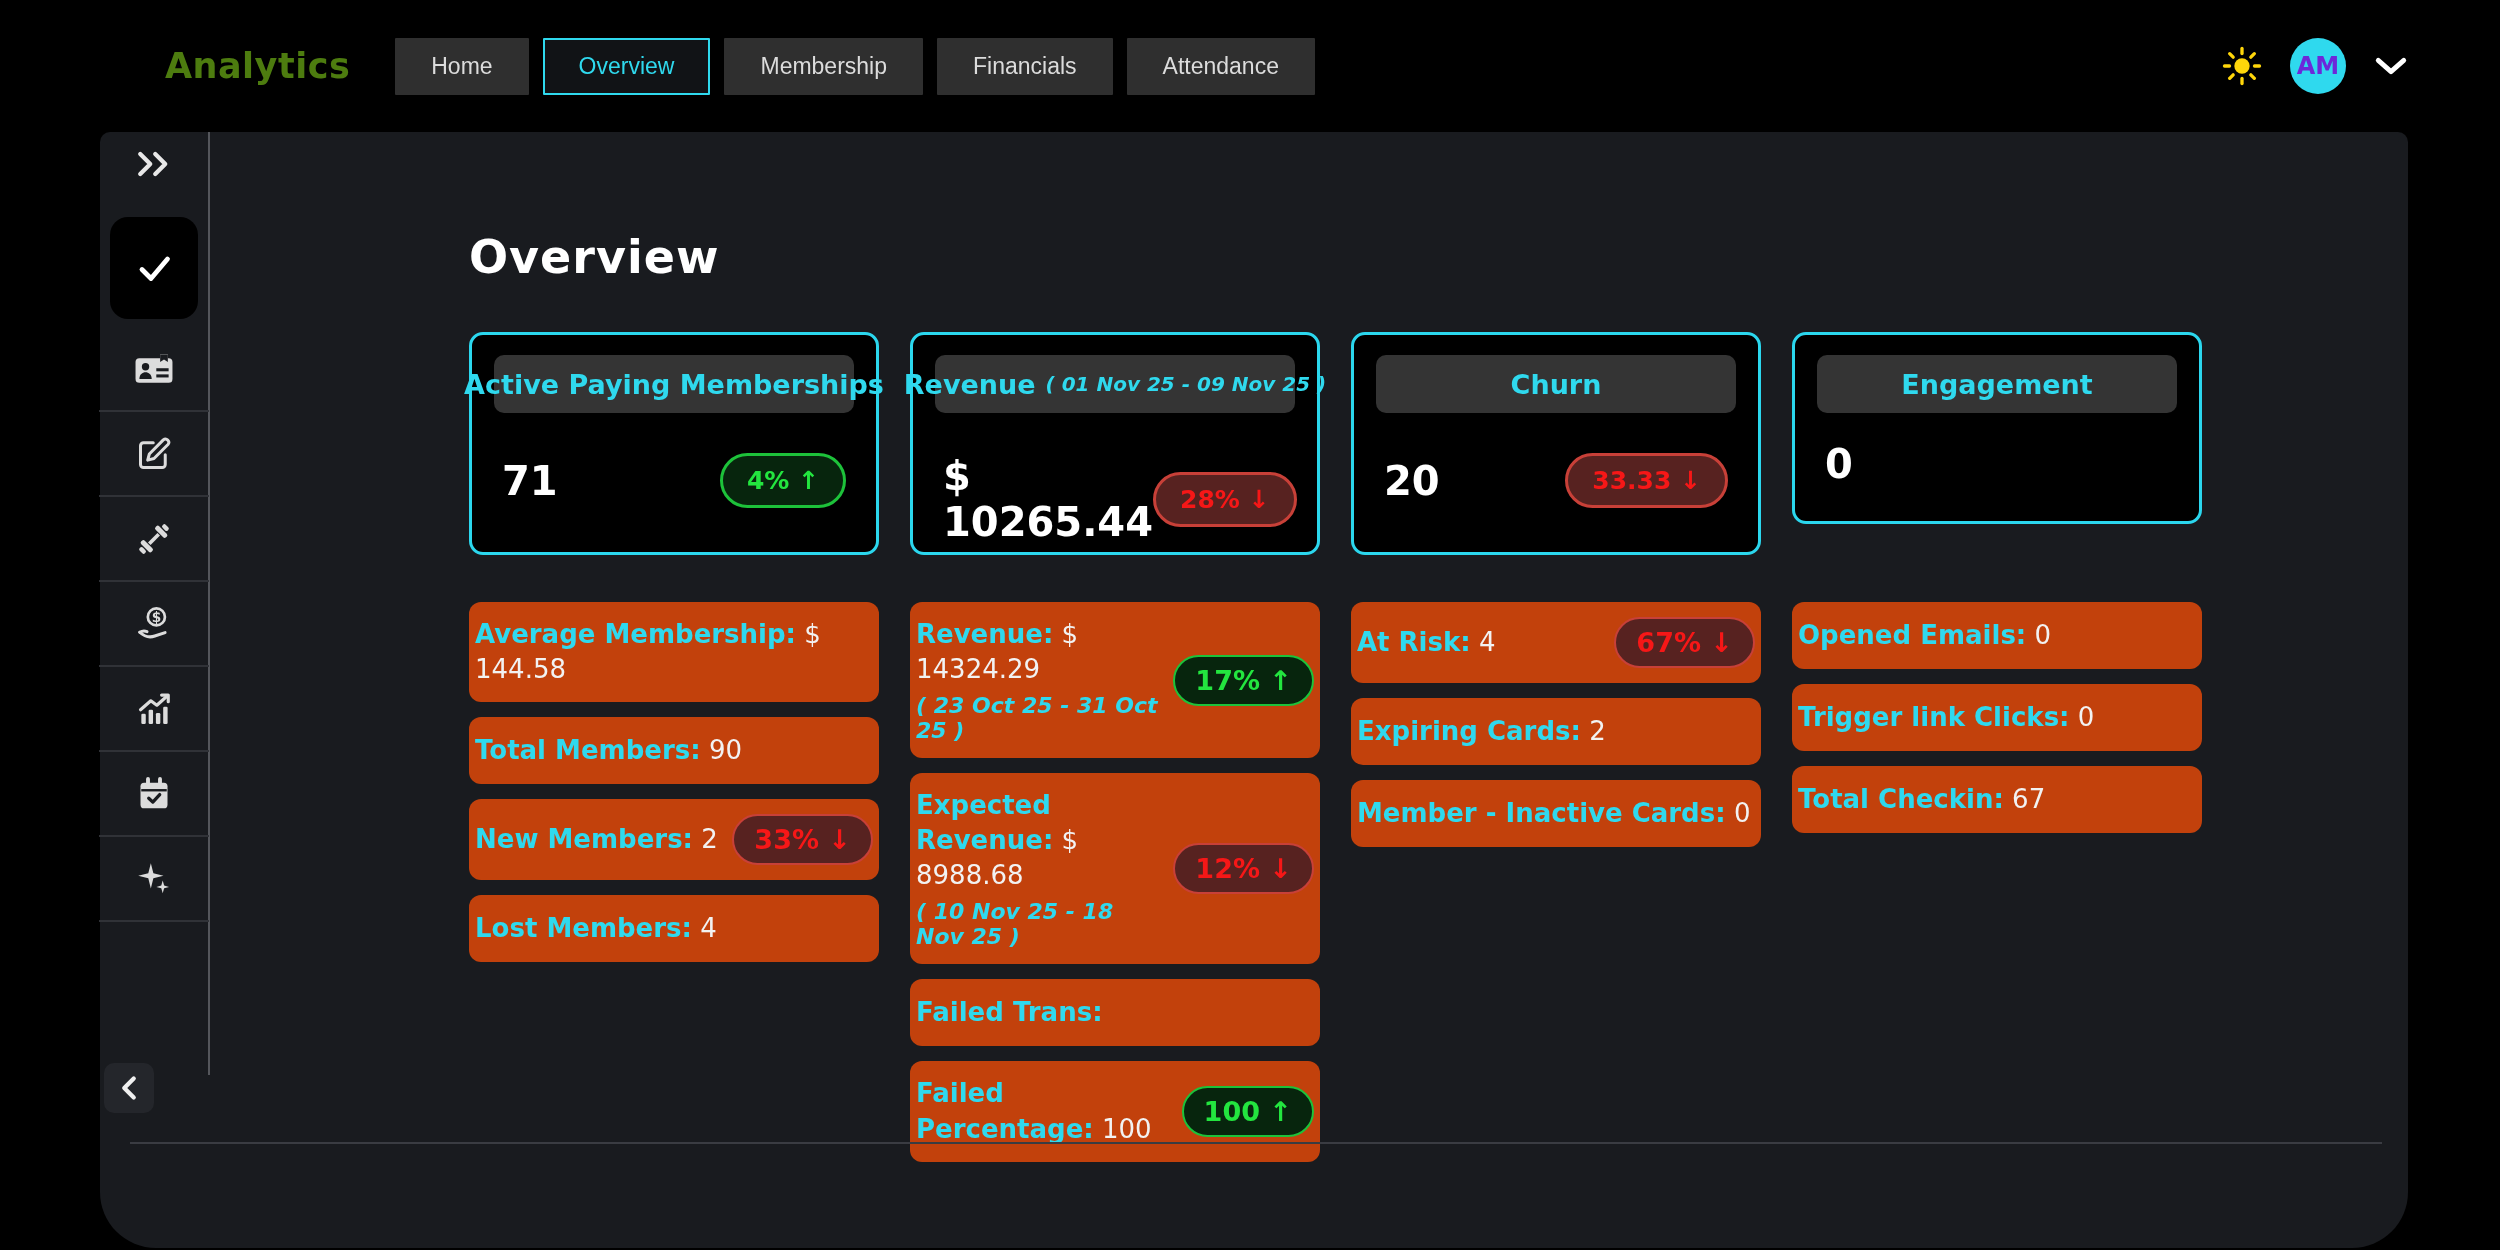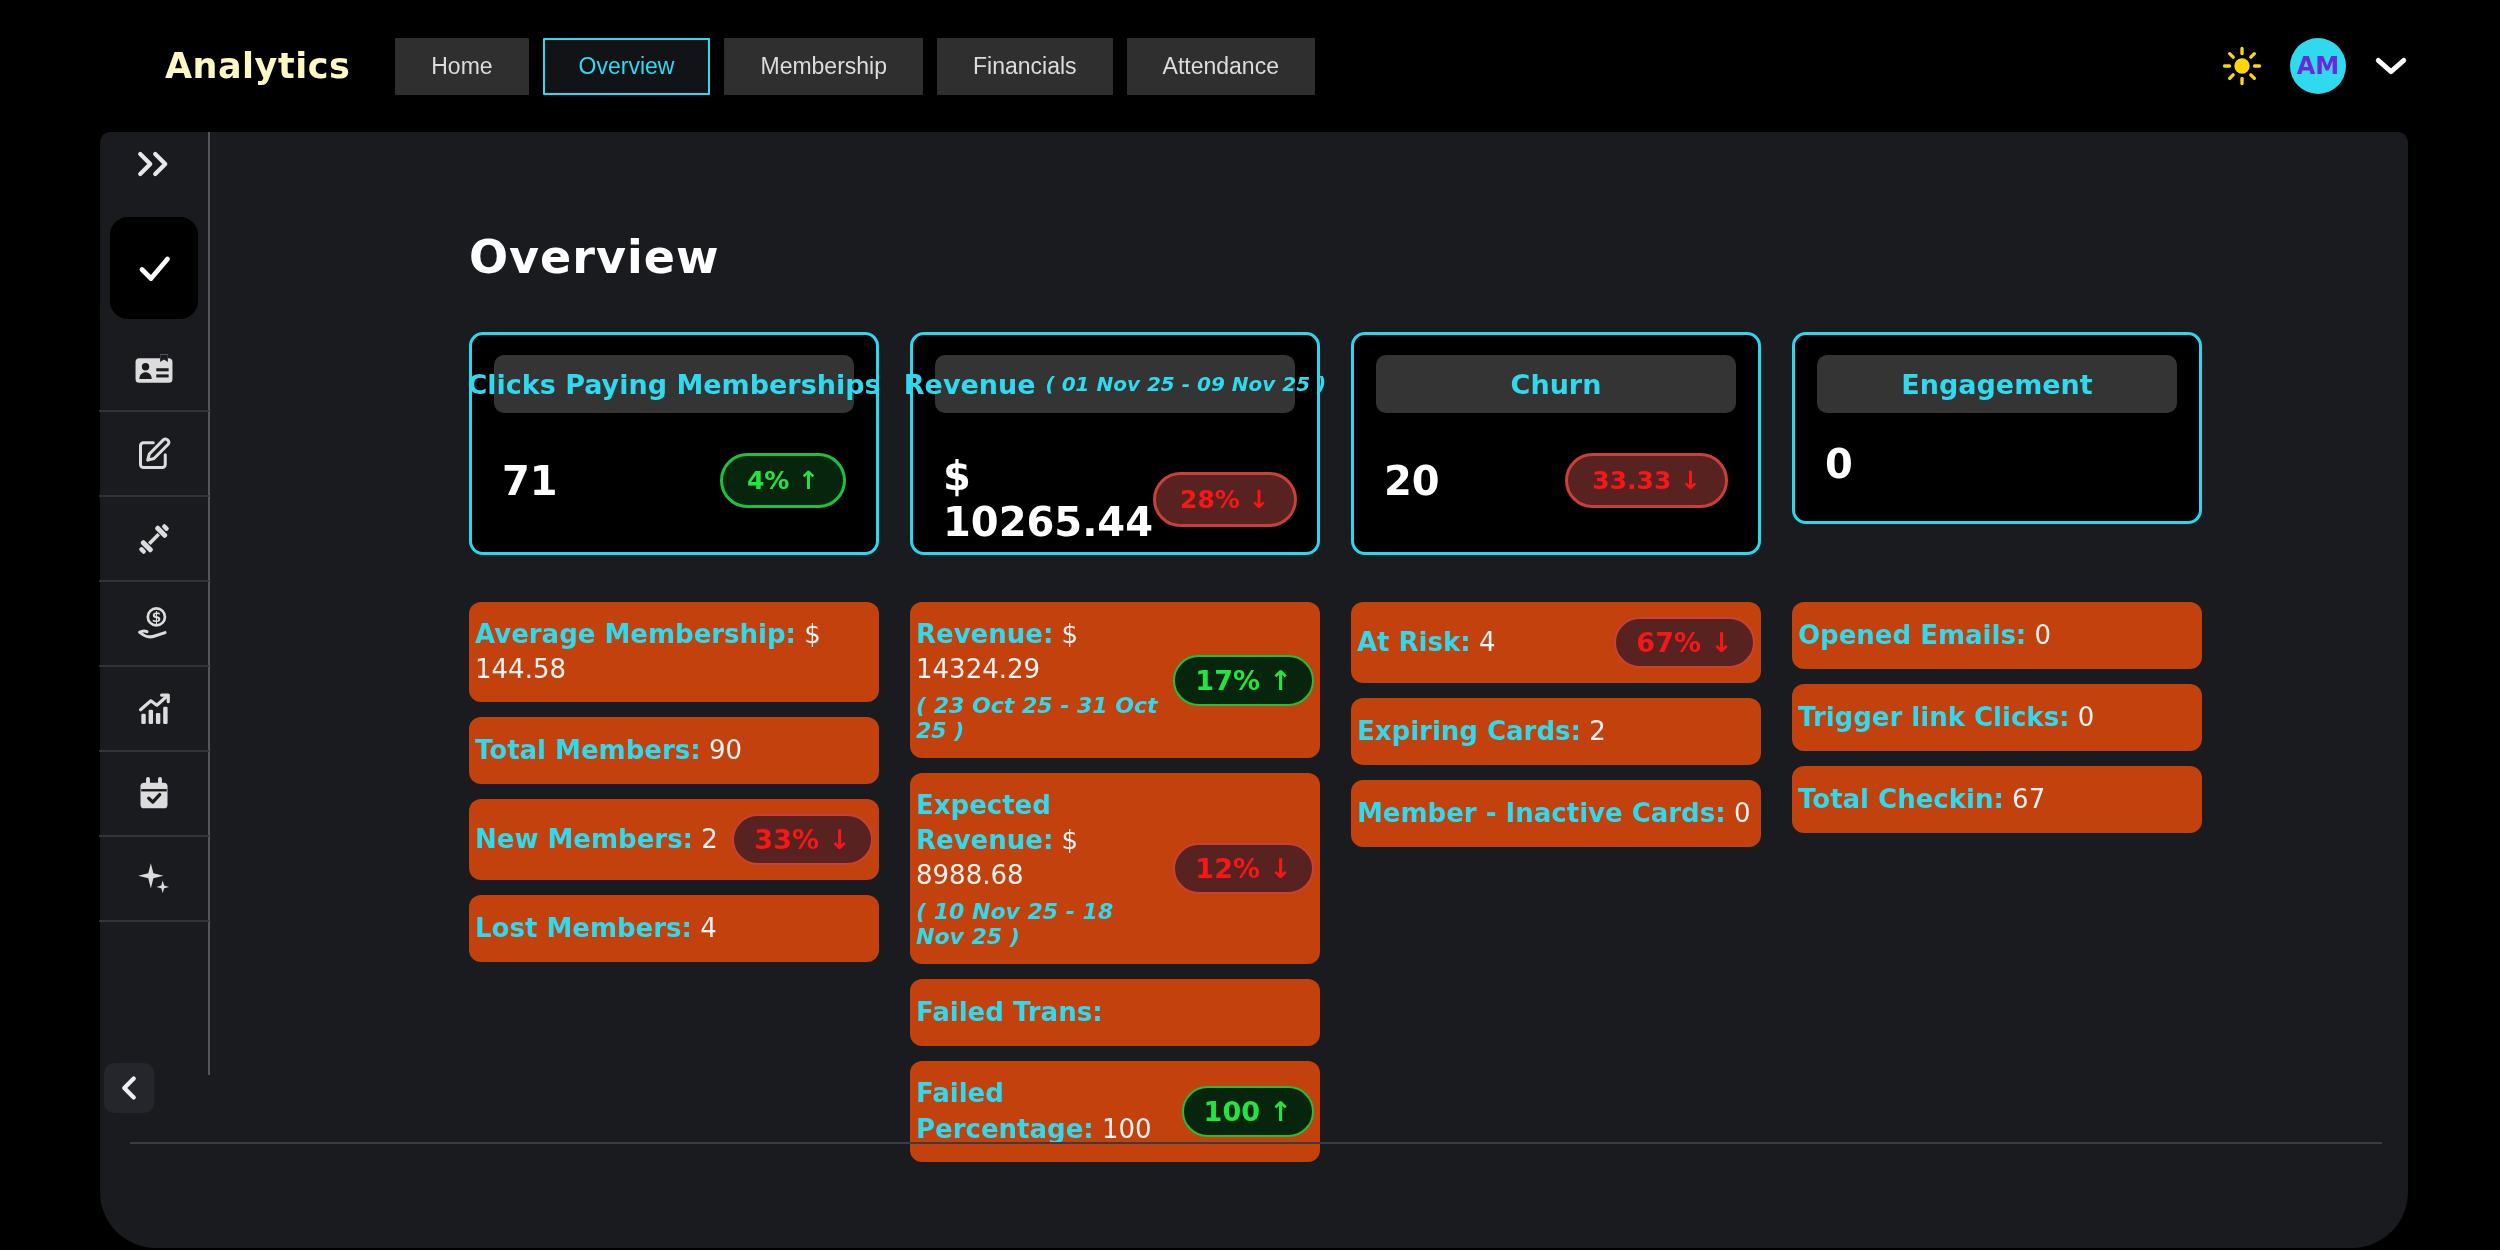--- a/index.html
+++ b/index.html
@@ -1,20 +1,20 @@
 <!DOCTYPE html>
 <html><head>
 <meta charset="utf-8">
 <style>
   * { margin:0; padding:0; box-sizing:border-box; }
   html,body { width:2500px; height:1250px; background:#000; font-family:"DejaVu Sans", sans-serif; overflow:hidden; }
 
   
   .header { height:132px; display:flex; align-items:center; padding:0 92px 0 165px; background:#000; }
-  .logo { color:#fef9c3; font-size:35px; font-weight:bold; letter-spacing:.5px; margin-right:45px; cursor:pointer; }
+  .logo { color:#4d7c0f; font-size:35px; font-weight:bold; letter-spacing:.5px; margin-right:45px; cursor:pointer; }
   .nav { display:flex; gap:14px; }
   .tab { background:#2f2f2f; color:#dcdcdc; font-size:23px; padding:13px 34px; border-radius:1px; border:2px solid transparent; cursor:pointer; white-space:nowrap; }
   .tab.active { background:#111316; color:#2fd9ee; border-color:#2fd9ee; }
   .header-right { margin-left:auto; display:flex; align-items:center; gap:28px; }
   .avatar { width:56px; height:56px; border-radius:50%; background:#2fd9ee; color:#6d28d9; font-weight:bold; font-size:24px; display:flex; align-items:center; justify-content:center; cursor:pointer; }
   .icon-btn { background:none; border:none; cursor:pointer; display:flex; align-items:center; }
 
   
   .main { position:relative; margin-left:100px; width:2308px; height:1116px; background:#191b1f; border-radius:10px 10px 56px 56px; display:flex; }
 
@@ -184,21 +184,21 @@
 
   <div class="content">
     <div class="content-inner">
       <div class="title-row">
         <div class="page-title">Overview</div>
       </div>
 
       <div class="cards">
         <div class="card">
           <div class="card-head">
-            <span>Clicks Paying Memberships</span>
+            <span>Active Paying Memberships</span>
           </div>
           <div class="card-body">
             <span class="card-value">71</span>
             <span class="pill green">4% ↑</span>
           </div>
         </div>
         <div class="card">
           <div class="card-head">
             <span>Revenue</span>
             <span class="card-sub">( 01 Nov 25 - 09 Nov 25 )</span>

